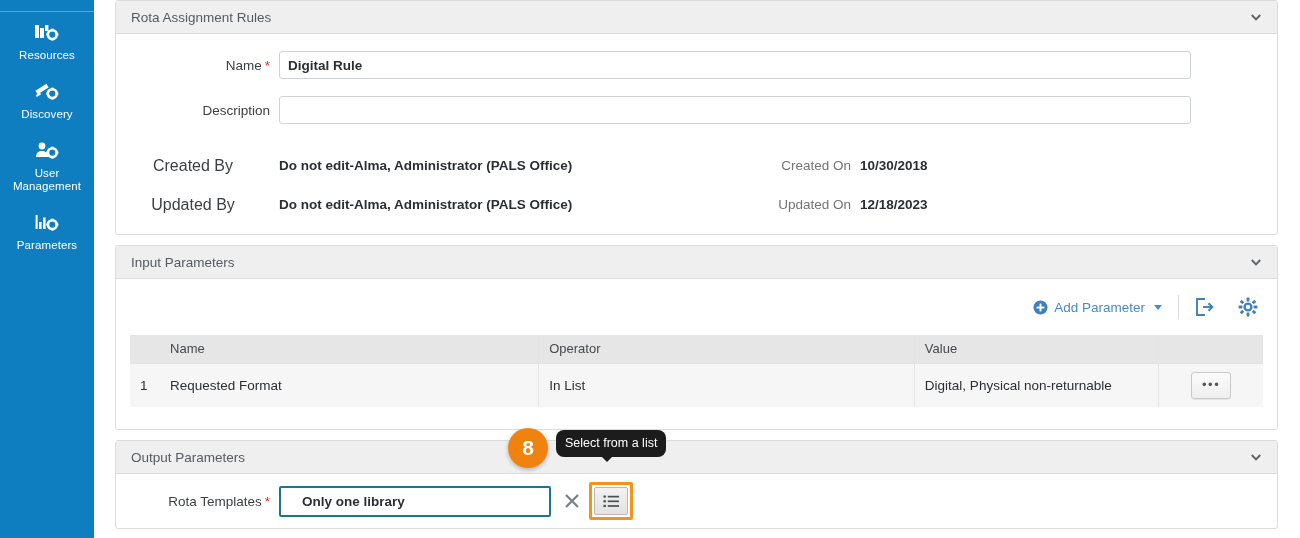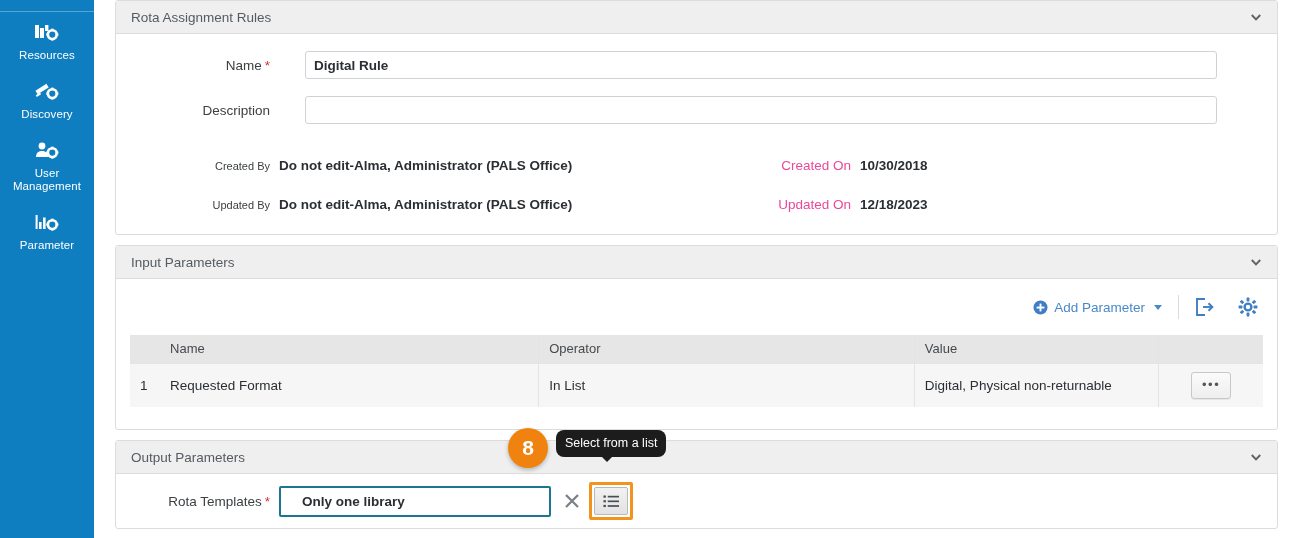--- a/index.html
+++ b/index.html
@@ -64,42 +64,42 @@
   .card-title {
     font-size: 13.5px; color: #555b60; font-weight: normal;
   }
   .chev {
     position: absolute; right: 14px; top: 50%; transform: translateY(-50%);
     width: 14px; height: 14px; cursor: pointer;
   }
   .card-body { padding: 0; }
 
   
-  .form-row { display: flex; align-items: center; height: 40px; gap: 26px; }
+  .form-row { display: flex; align-items: center; height: 40px; }
   .form-label {
     width: 163px; text-align: right; padding-right: 9px;
     font-size: 13.5px; color: #3c4043;
   }
   .req { color: #d9302a; margin-left: 3px; font-size: 13.5px; }
   .text-input {
     height: 28px; border: 1px solid #cfd3d6; border-radius: 3px;
     background: #fff; font-family: "Liberation Sans", sans-serif;
     font-size: 13.5px; font-weight: bold; color: #2b2f33;
     padding: 0 8px; outline: none;
   }
   .input-name { width: 912px; }
   .input-desc { width: 912px; font-weight: normal; }
   .static-val {
     font-size: 13.5px; font-weight: bold; color: #2b2f33;
   }
   .meta-grid { padding: 14px 0 10px 0; }
   .meta-row { display: flex; align-items: center; height: 39px; }
-  .meta-l-label { width: 163px; text-align: right; padding-right: 9px; font-size: 11px; color:#3c4043; }
+  .meta-l-label { width: 163px; text-align: center; padding-right: 9px; font-size: 16px; color:#3c4043; }
   .meta-l-val { width: 460px; }
-  .meta-r-label { width: 121px; text-align: right; padding-right: 9px; font-size: 13.5px; color:#ec4899; }
+  .meta-r-label { width: 121px; text-align: right; padding-right: 9px; font-size: 13.5px; color:#737373; }
   .meta-r-val { }
 
   
   .param-toolbar {
     display: flex; align-items: center; justify-content: flex-end;
     height: 56px; padding: 0 14px 0 0;
   }
   .add-param {
     display: flex; align-items: center; gap: 6px;
     color: #4a89c8; font-size: 13.5px; cursor: pointer;
@@ -255,21 +255,21 @@
           <rect x="5" y="11" width="2.6" height="7"></rect>
           <rect x="9" y="6.5" width="2.6" height="11.5"></rect>
           <circle cx="18.3" cy="13.6" r="4.4" fill="none" stroke="#fff" stroke-width="2.6"></circle>
           <circle cx="18.3" cy="13.6" r="1.5" fill="#0f7ec0"></circle>
           <rect x="17.2" y="7.6" width="2.3" height="2.6"></rect>
             <rect x="17.2" y="17" width="2.3" height="2.6"></rect>
           <rect x="12.3" y="12.4" width="2.6" height="2.3"></rect>
             <rect x="21.8" y="12.4" width="2.6" height="2.3"></rect>
         </svg>
       </span>
-      <span class="nav-label">Parameter</span>
+      <span class="nav-label">Parameters</span>
     </div>
   </nav>
 
   <main class="content">
 
     <section class="card">
       <div class="card-header">
         <span class="card-title">Rota Assignment Rules</span>
         <span class="chev">
           <svg viewBox="0 0 14 14" width="14" height="14">

